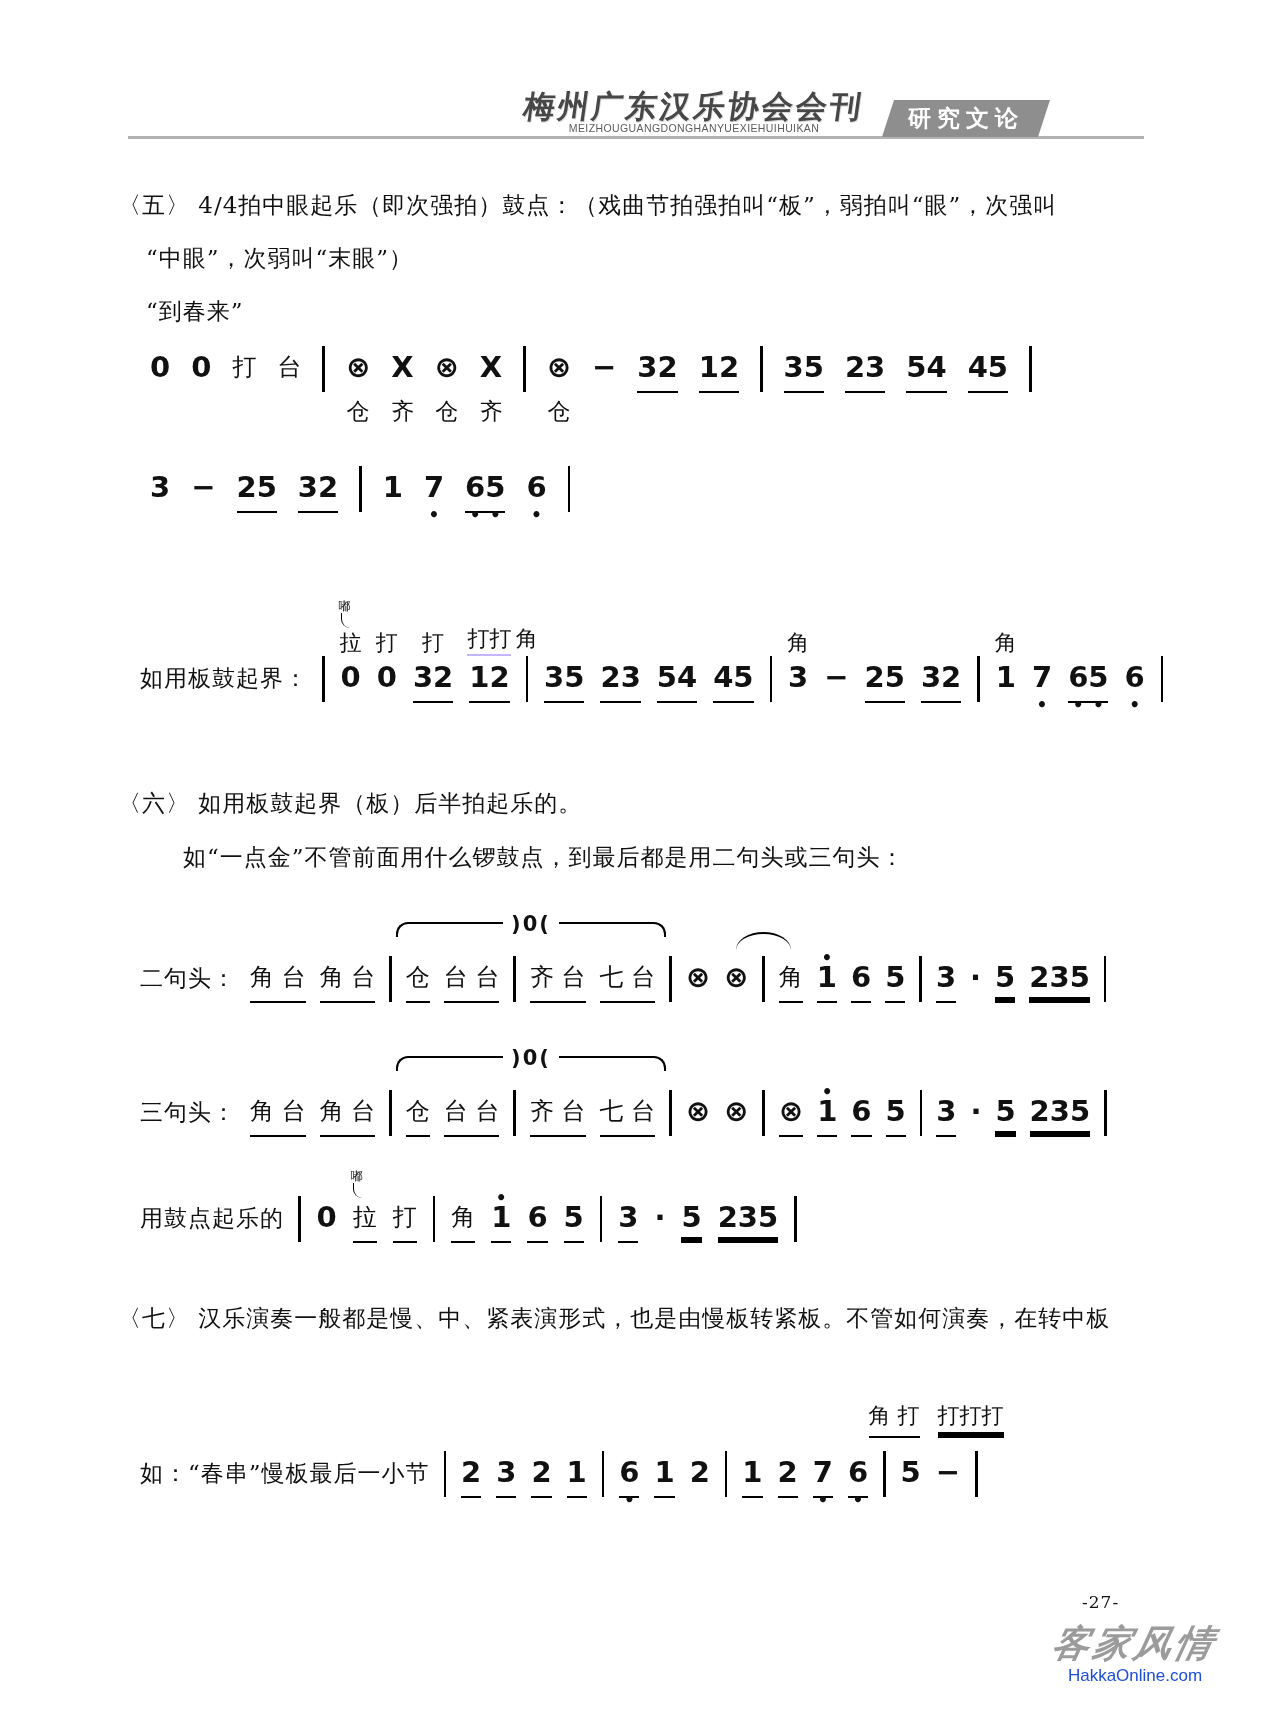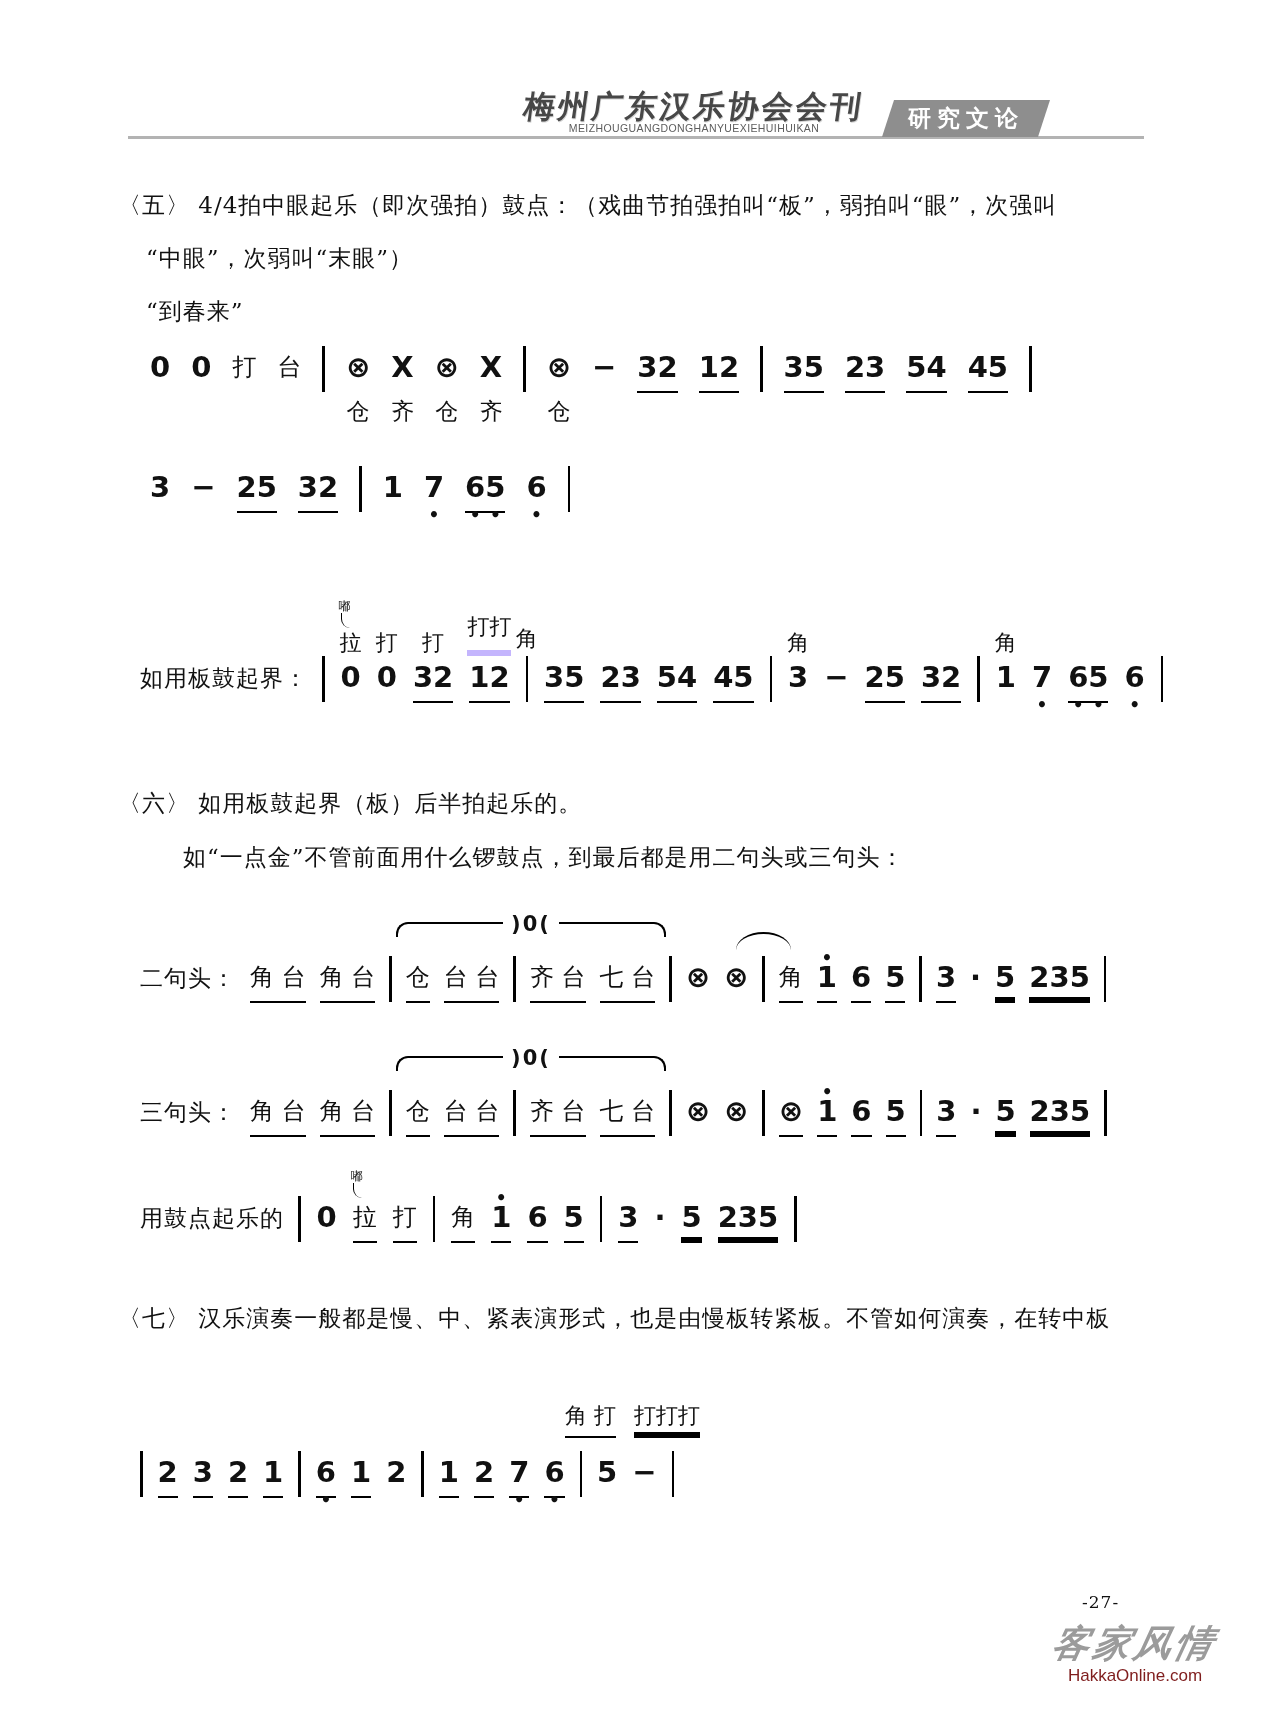--- a/index.html
+++ b/index.html
@@ -29,21 +29,21 @@
   .g14{gap:14px}.g15{gap:15px}.g16{gap:16px}.g21{gap:21px}
   .note{position:relative;display:inline-block;text-align:center;}
   .txt{display:inline-block;line-height:34px;}
   .txt.num{font-family:"DejaVu Sans", sans-serif;font-weight:700;font-size:29px;}
   .txt.cn{font-size:24px;}
   .u1{border-bottom:2.5px solid #000;padding-bottom:7px;}
   .u2{border-bottom:2.5px solid #000;padding-bottom:3px;box-shadow:0 4px 0 #000;}
   .mbar{width:2.5px;height:46px;background:#000;margin-top:-4px;position:relative;flex:none;}
   .top{position:absolute;bottom:calc(100% + 4px);left:50%;transform:translateX(-50%);
        font-size:22px;line-height:26px;white-space:nowrap;font-family:"DejaVu Serif",serif;font-weight:400;}
-  .top.u1{padding-bottom:10px;border-bottom:6px solid #c4b5fd;}
+  .top.u1{padding-bottom:2px;border-bottom:2px solid #c4b5fd;}
   .updot{position:absolute;bottom:calc(100% - 3px);left:0;width:100%;text-align:center;
          font-size:17px;font-weight:700;line-height:10px;font-family:"DejaVu Sans",sans-serif;}
   .dots{position:absolute;top:41px;left:0;width:100%;display:flex;justify-content:space-around;
         font-size:17px;font-weight:700;line-height:8px;font-family:"DejaVu Sans",sans-serif;}
   .bot{position:absolute;top:46px;left:0;width:100%;text-align:center;font-size:23px;white-space:nowrap;}
   .grace{position:absolute;bottom:calc(100% + 2px);right:calc(100% - 10px);
          font-size:12px;line-height:12px;}
   .grace::after{content:"";display:block;width:9px;height:15px;border-left:1.5px solid #000;
          border-bottom-left-radius:9px;margin:1px 0 0 2px;}
   .g-hi .grace{bottom:calc(100% + 32px);}
@@ -56,21 +56,21 @@
   .arc{position:absolute;top:-28px;height:16px;border-top:2.5px solid #000;
        border-radius:50% 50% 0 0 / 100% 100% 0 0;}
   .above{position:absolute;top:-52px;display:flex;gap:18px;align-items:flex-start;}
   .above span{font-size:22px;line-height:26px;white-space:nowrap;}
 
   
   .pagenum{position:absolute;top:1592px;left:1082px;font-size:17px;letter-spacing:1px;}
   .wm{position:absolute;top:1622px;left:1030px;width:210px;text-align:center;}
   .wm-cn{font-size:37px;font-style:italic;font-weight:700;color:#9b9b9b;
          transform:skewX(-12deg);letter-spacing:4px;line-height:42px;}
-  .wm-en{font-size:17px;color:#7f1d1d;font-family:"Liberation Sans",sans-serif;line-height:24px;}
+  .wm-en{font-size:17px;color:#1d4ed8;font-family:"Liberation Sans",sans-serif;line-height:24px;}
 </style>
 </head>
 <body>
 
 <div class="page">
 
   <div class="hdr">
     <div class="logo">
       <div class="logo-cn">梅州广东汉乐协会会刊</div>
       <div class="logo-en">MEIZHOUGUANGDONGHANYUEXIEHUIHUIKAN</div>
@@ -254,20 +254,21 @@
         <span class="note"><span class="txt num">·</span></span>
         <span class="note"><span class="txt num u2">5</span></span>
         <span class="note"><span class="txt num u2">235</span></span>
         <span class="mbar"></span>
       </div>
   </div>
 
   <p class="t" style="top:1303px;left:118px">〈七〉 汉乐演奏一般都是慢、中、紧表演形式，也是由慢板转紧板。不管如何演奏，在转中板</p>
 
   <div class="mline" style="top:1455px;left:140px">
+    <span class="mlabel">如：“春串”慢板最后一小节</span>
     <div class="mrow g15">
         <span class="mbar"></span>
         <span class="note"><span class="txt num u1">2</span></span>
         <span class="note"><span class="txt num u1">3</span></span>
         <span class="note"><span class="txt num u1">2</span></span>
         <span class="note"><span class="txt num u1">1</span></span>
         <span class="mbar"></span>
         <span class="note"><span class="txt num u1">6</span><span class="dots">
             <span>•</span>
           </span></span>

